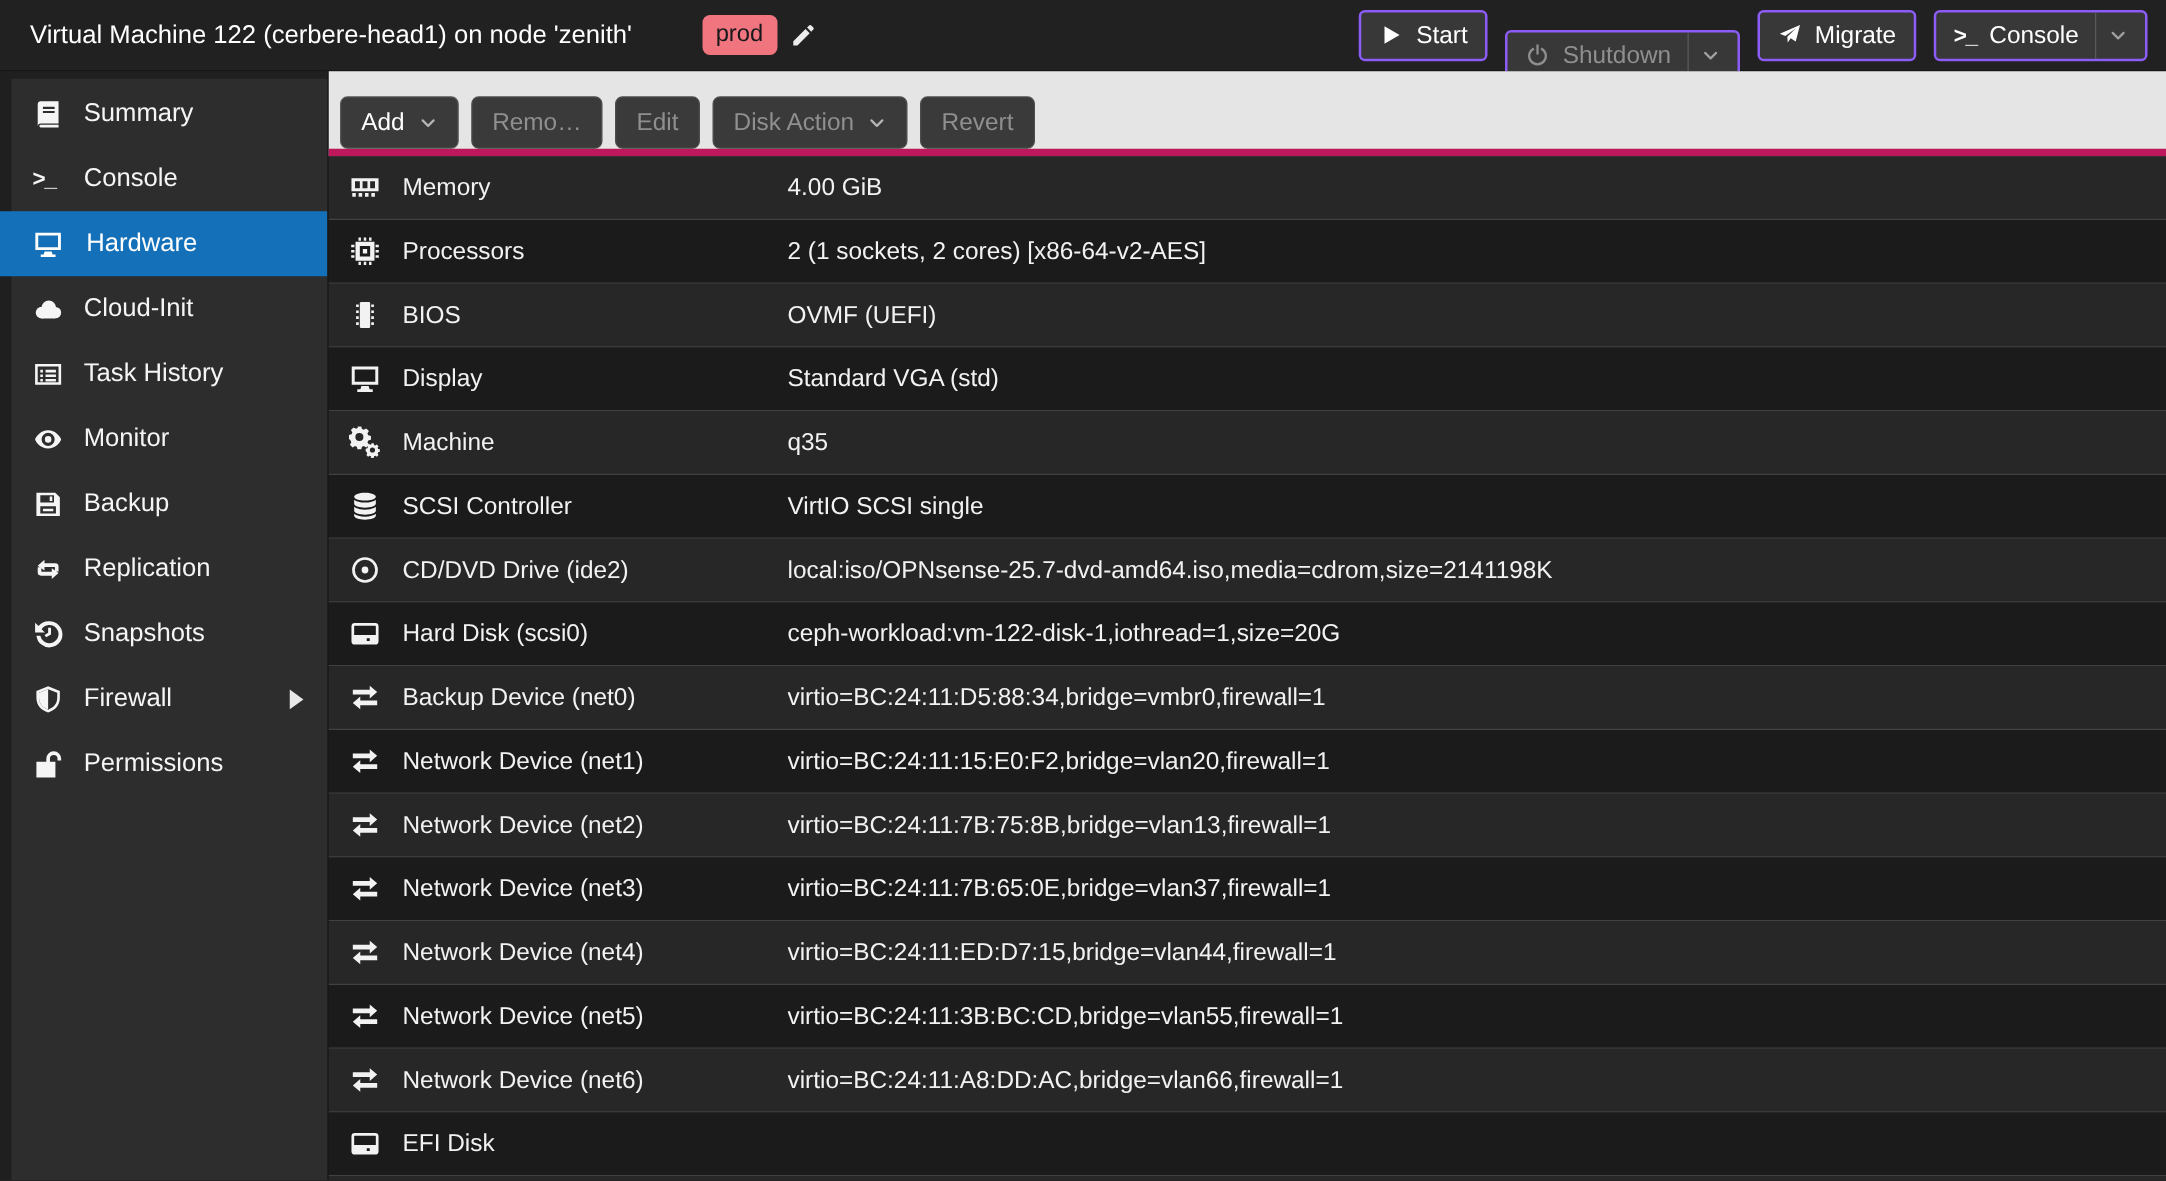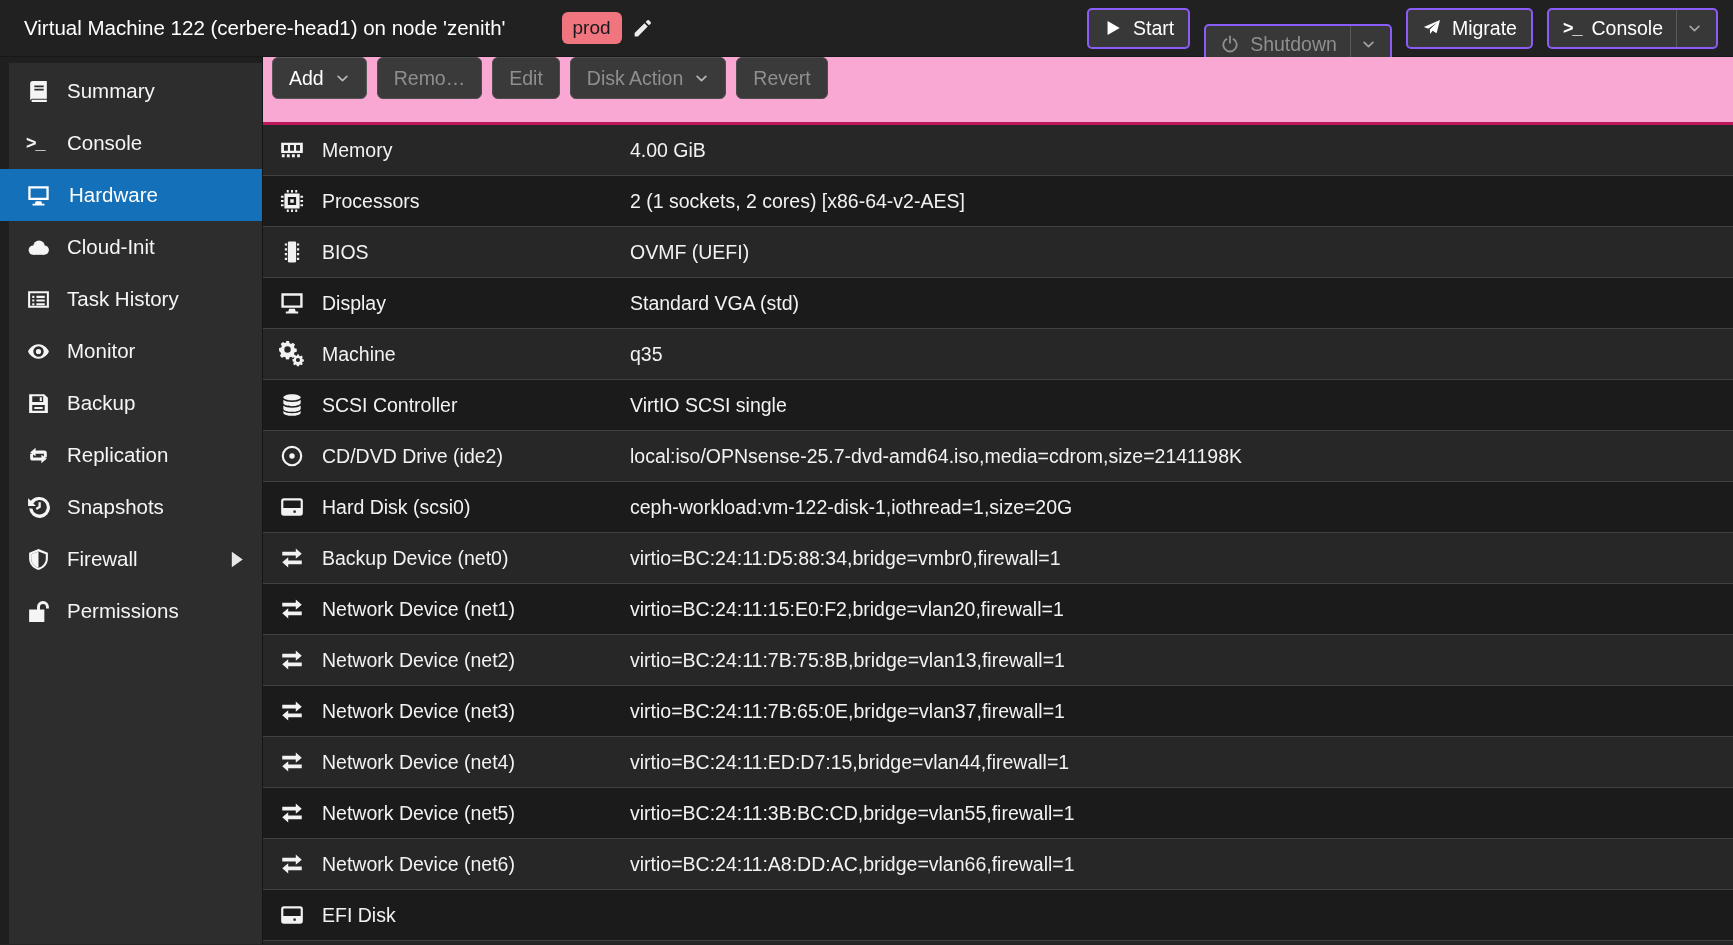--- a/index.html
+++ b/index.html
@@ -55,22 +55,22 @@
     background:#1470b8; margin-left:-9px; padding-left:26px; color:#ffffff;gap:18px;
   }
   .sub-arrow { margin-left:auto; margin-right:13px; width:15px; height:15px; color:#e8e8e8; }
 
   
   .content {
     flex:1; display:flex; flex-direction:column;
     border-left:1px solid #151515; background:#272727; min-width:0;
   }
   .toolbar {
-    height:68px; background:#f9a8d4; display:flex; align-items:flex-start;
-    gap:10px; padding-left:9px; flex:none; border-bottom:3px solid #be185d;
+    height:68px; background:#e5e5e5; display:flex; align-items:flex-end;
+    gap:10px; padding-left:9px; flex:none; border-bottom:6px solid #be185d;
   }
   .tbtn {
     display:flex; align-items:center; gap:11px;
     background:#3a3a3a; border:1px solid #565656; border-radius:6px;
     height:42px; padding:0 16px; font-size:19.5px; color:#fff; cursor:pointer;
     white-space:nowrap;
   }
   .tbtn .bicon { width:15px; height:15px; color:#b5b5b5; }
   .tbtn.disabled { color:#8f8f8f; border-color:#4c4c4c; }
 

